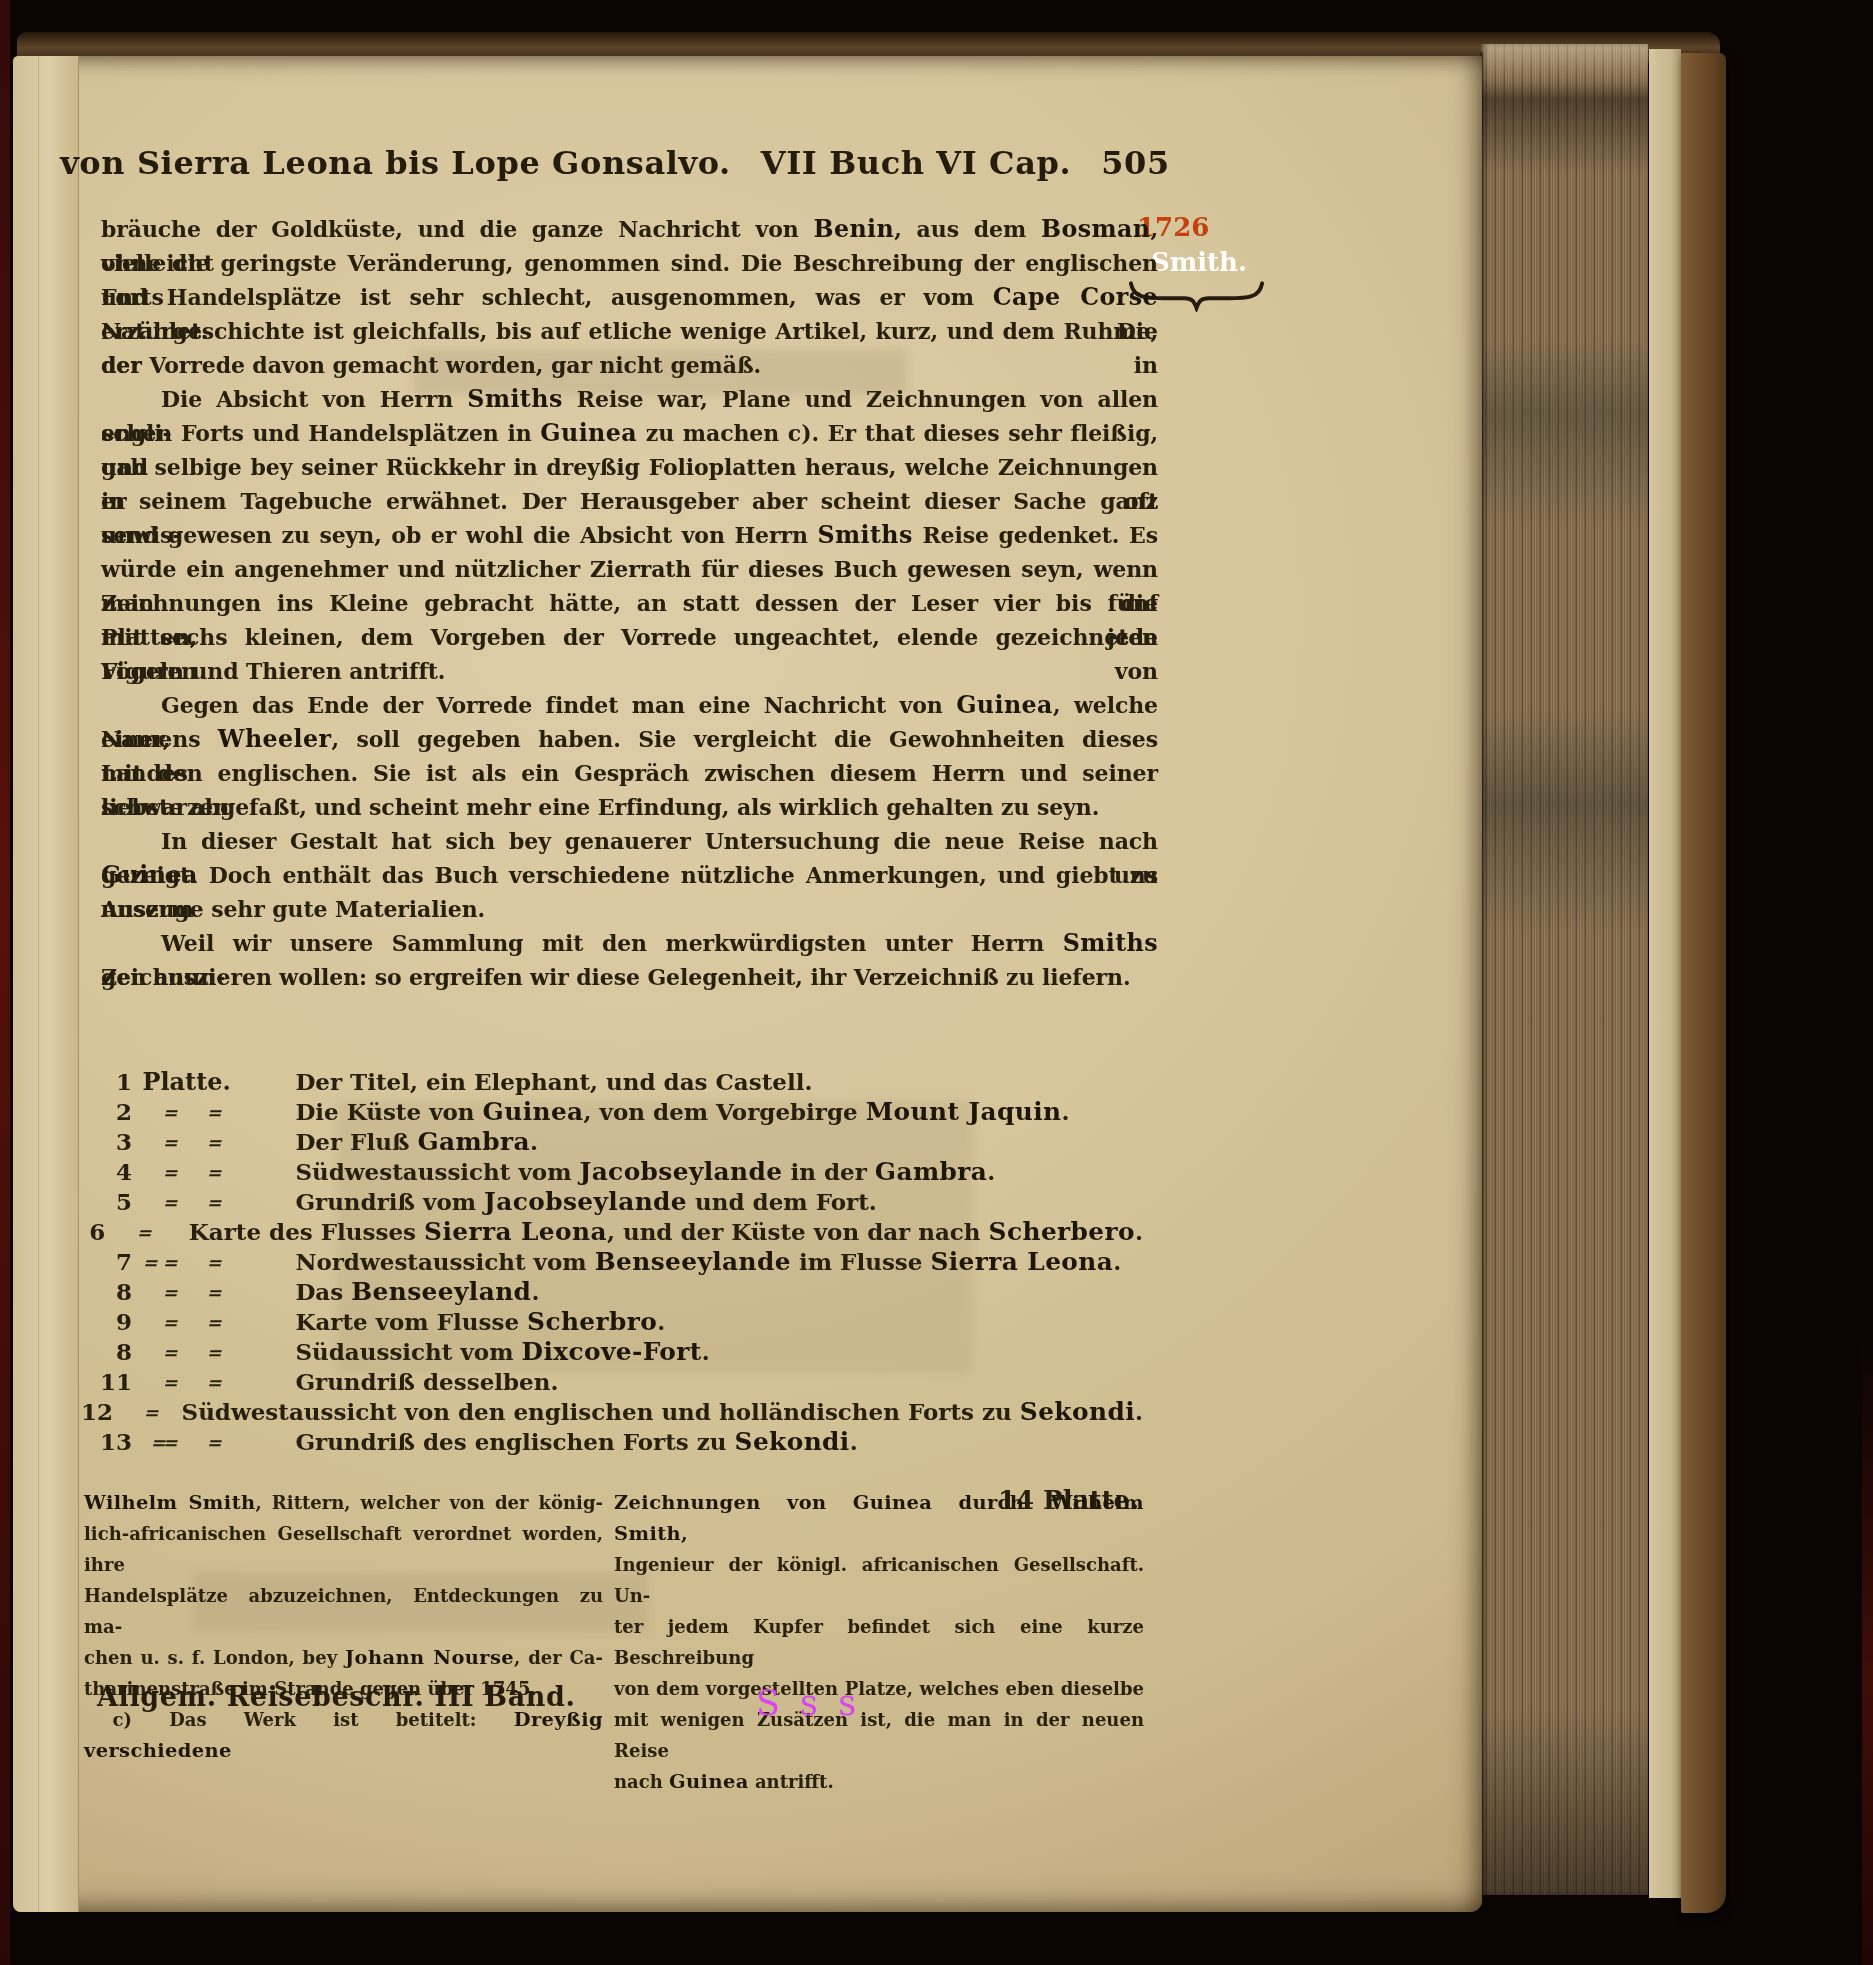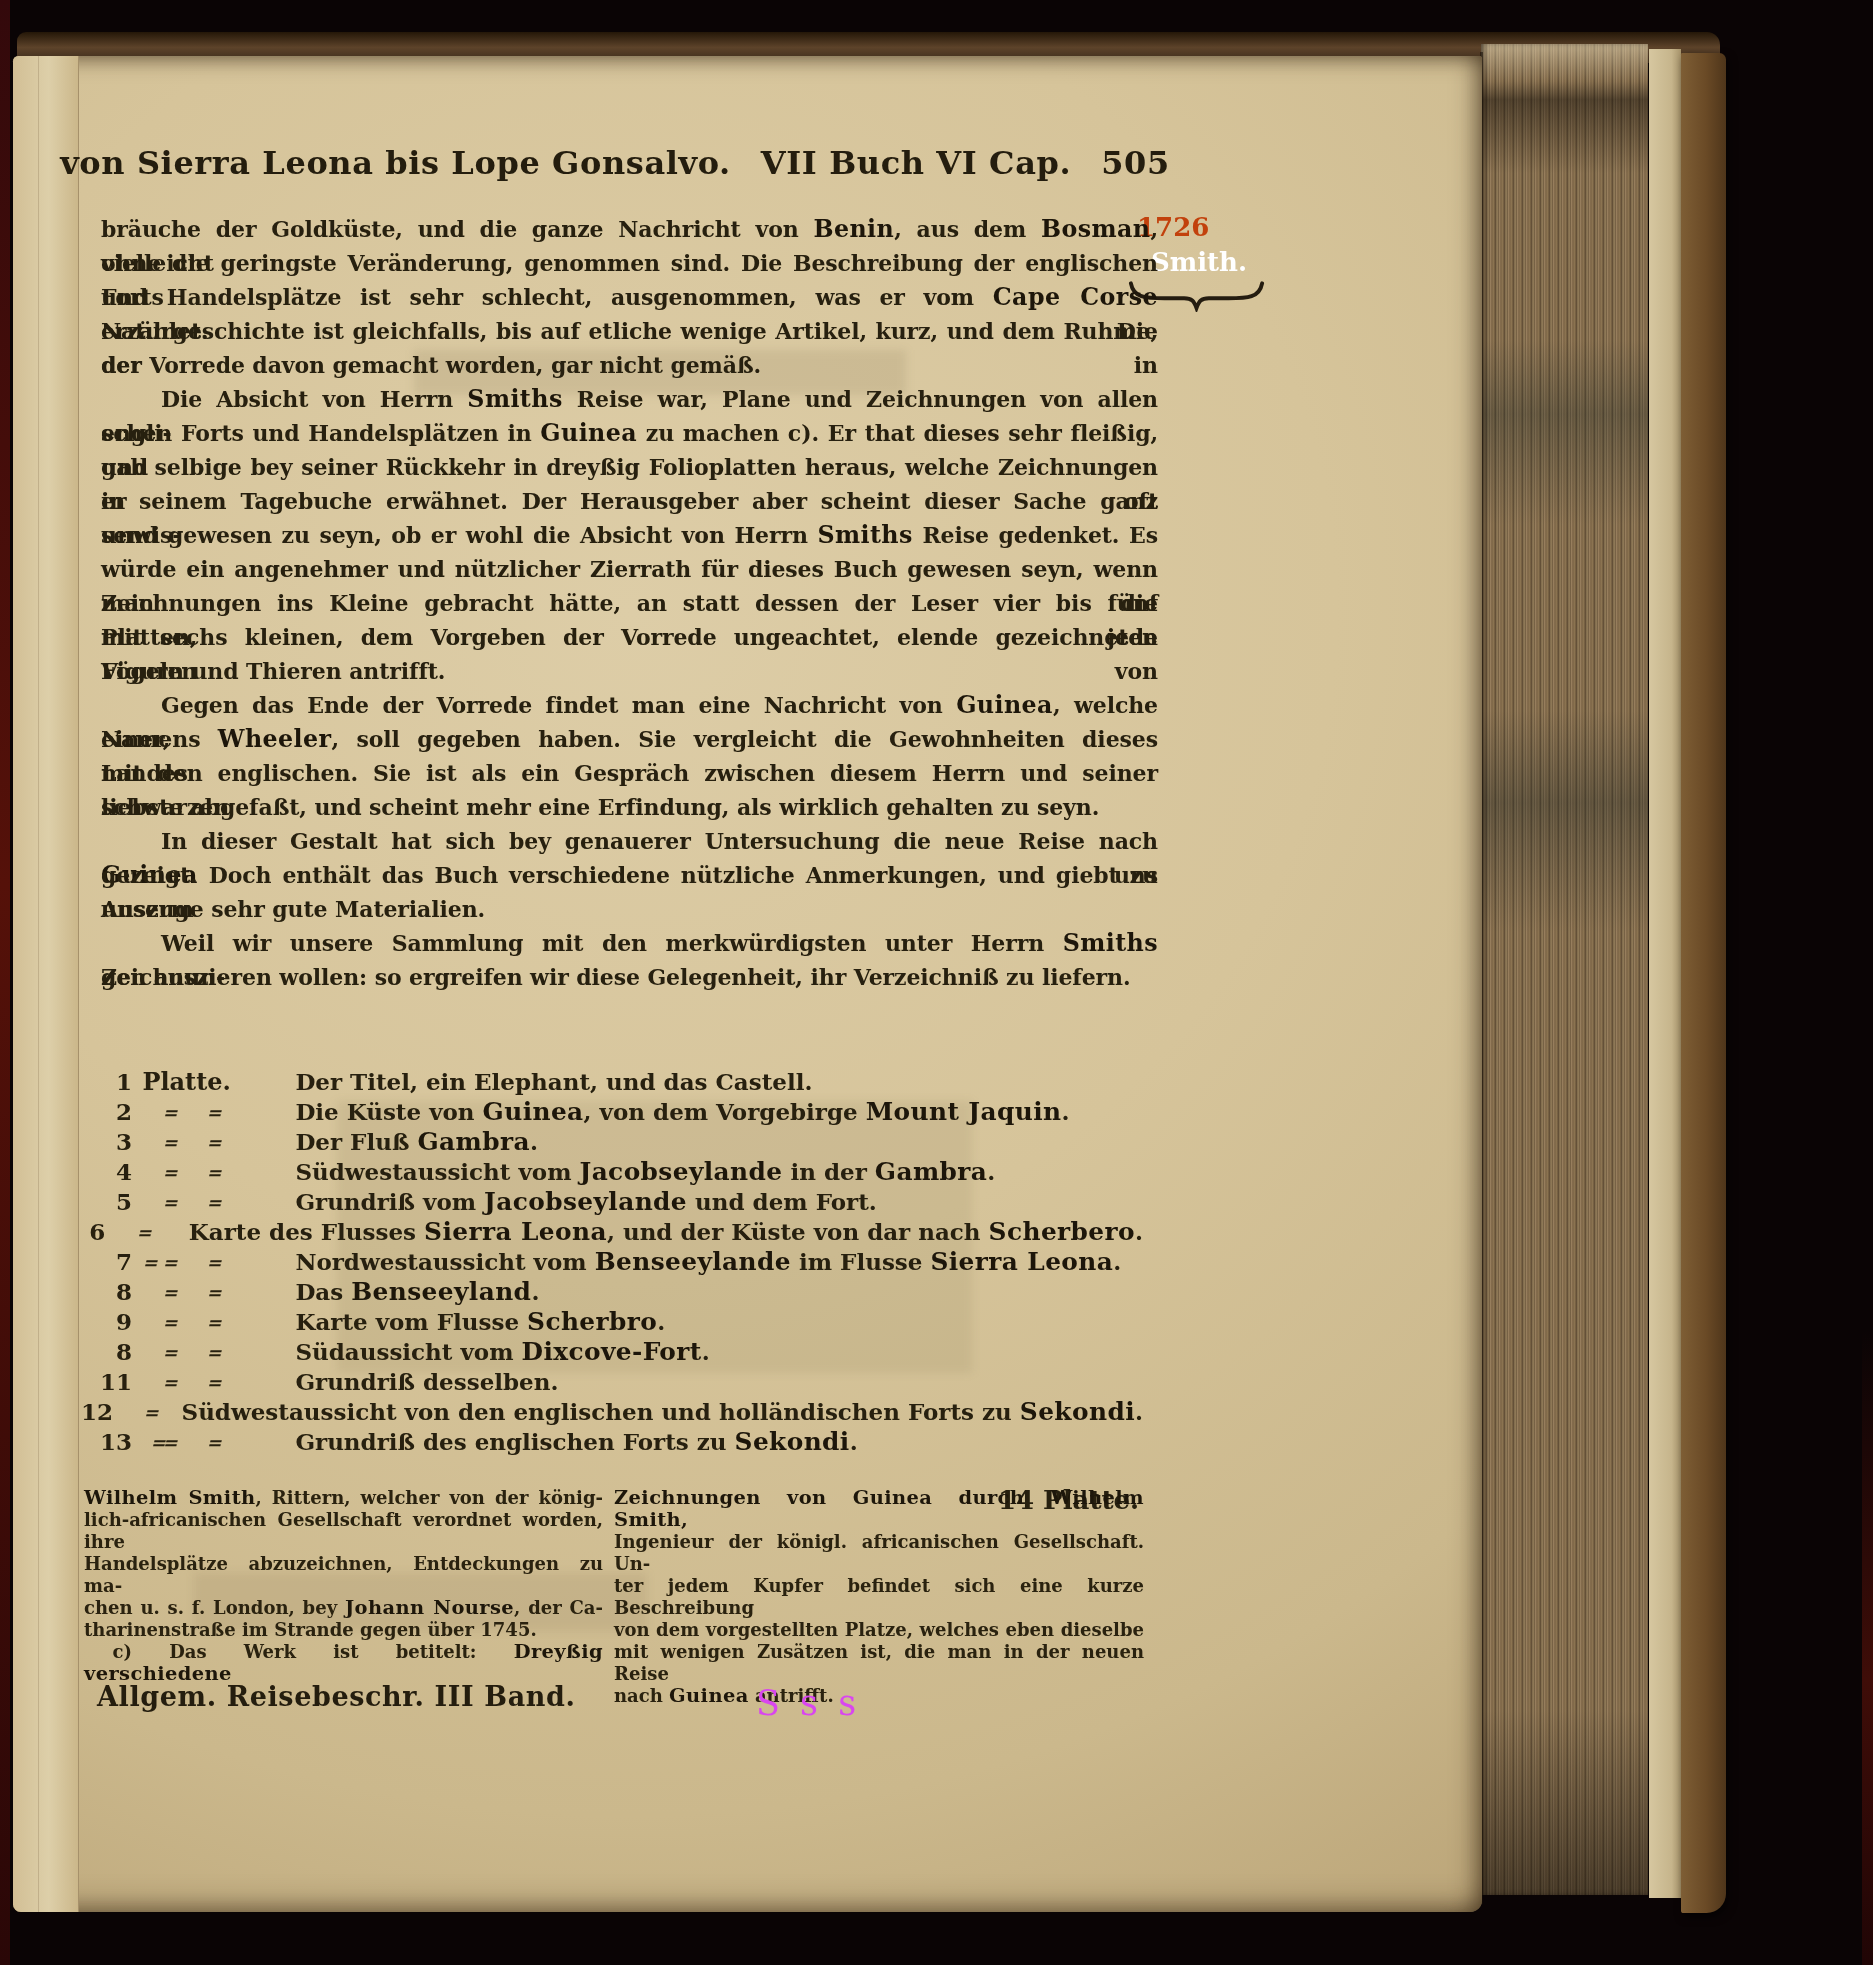--- a/index.html
+++ b/index.html
@@ -120,21 +120,21 @@
   .catchword {
     position:absolute; left:835px; top:1457px; width:304px; text-align:right;
     font-size:26px; font-weight:bold; color:#27200f;margin-top:28px;
   }
   .footnote-col {
     position:absolute; top:1487px;
     font-size:18px; font-weight:bold; color:#2a220f;
   }
   .fn-left  { left:84px; width:519px; }
   .fn-right { left:614px; width:530px; }
-  .fnline { line-height:22px; text-align:justify; text-align-last:justify; }
+  .fnline { line-height:31px; text-align:justify; text-align-last:justify; }
   .fnline.end { text-align-last:left; }
   .fnline.ind { text-indent:28.5px; }
 
   .footer-vol {
     position:absolute; left:97px; top:1681px;
     font-size:27px; font-weight:bold; letter-spacing:0.6px; color:#241d0e;
   }
   .footer-sig {
     position:absolute; left:756px; top:1683px;
     font-size:35px; font-weight:normal; letter-spacing:4.5px; color:#d946ef;

